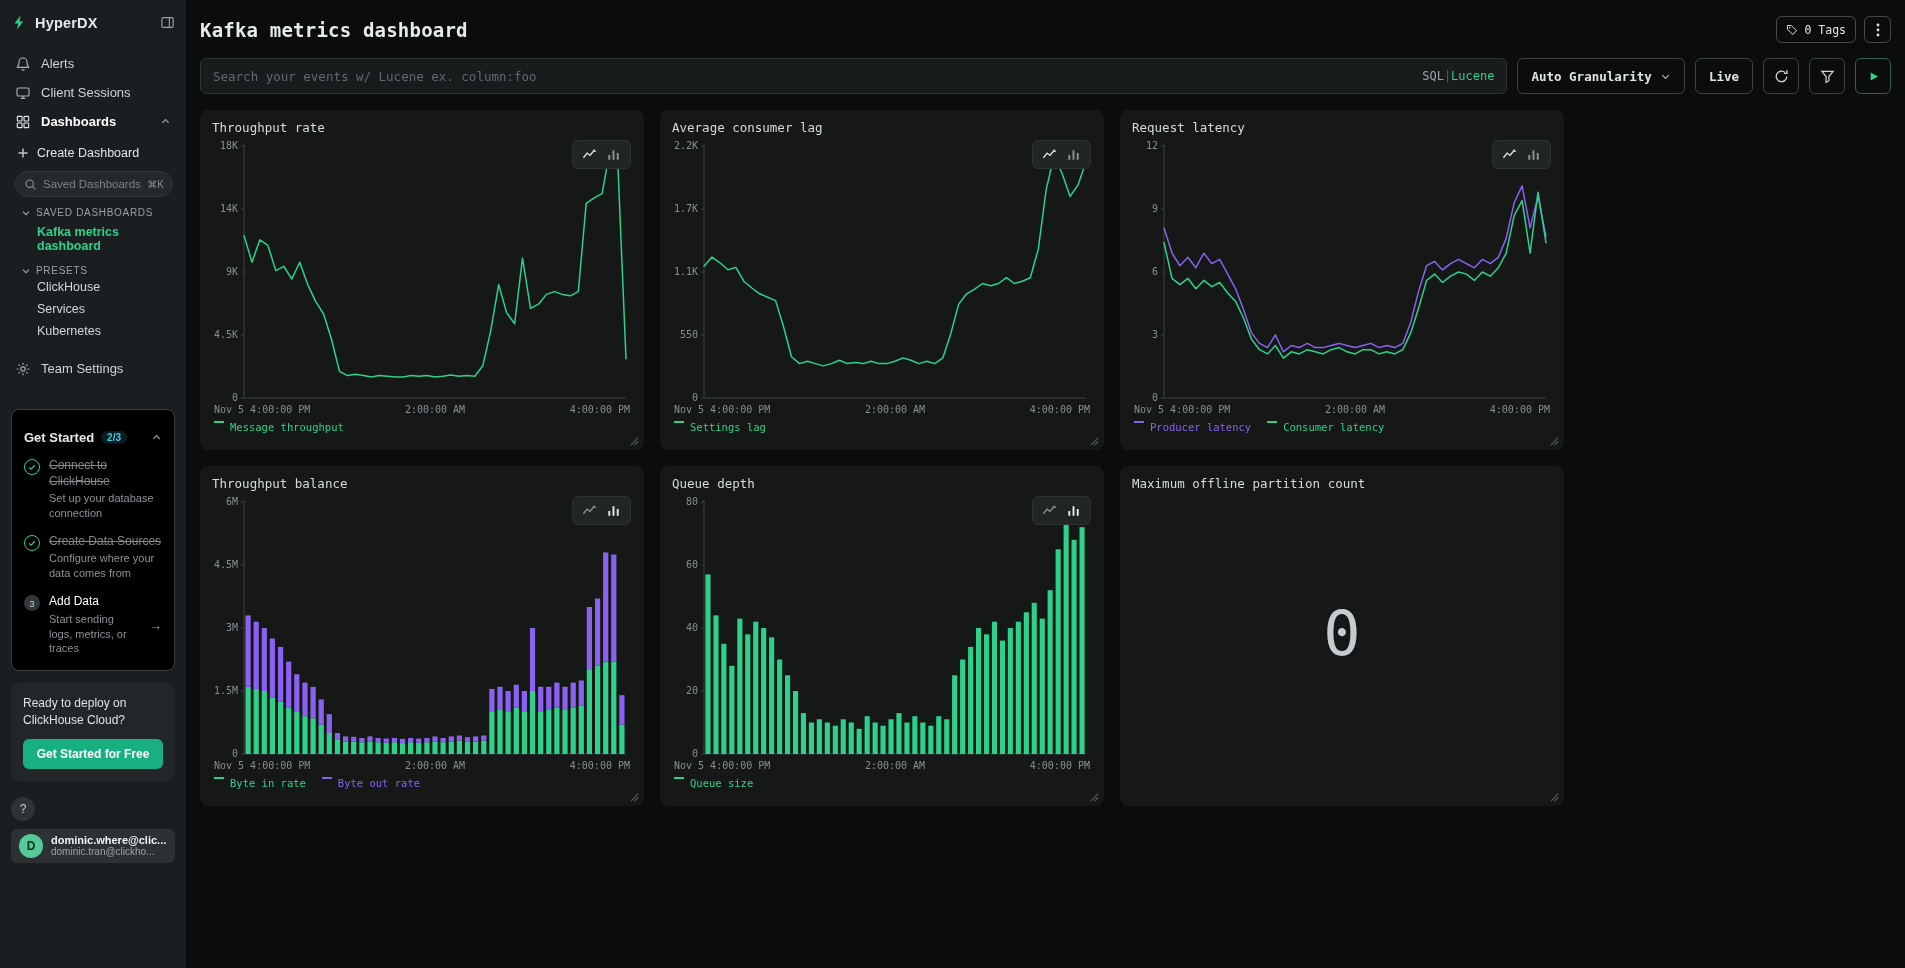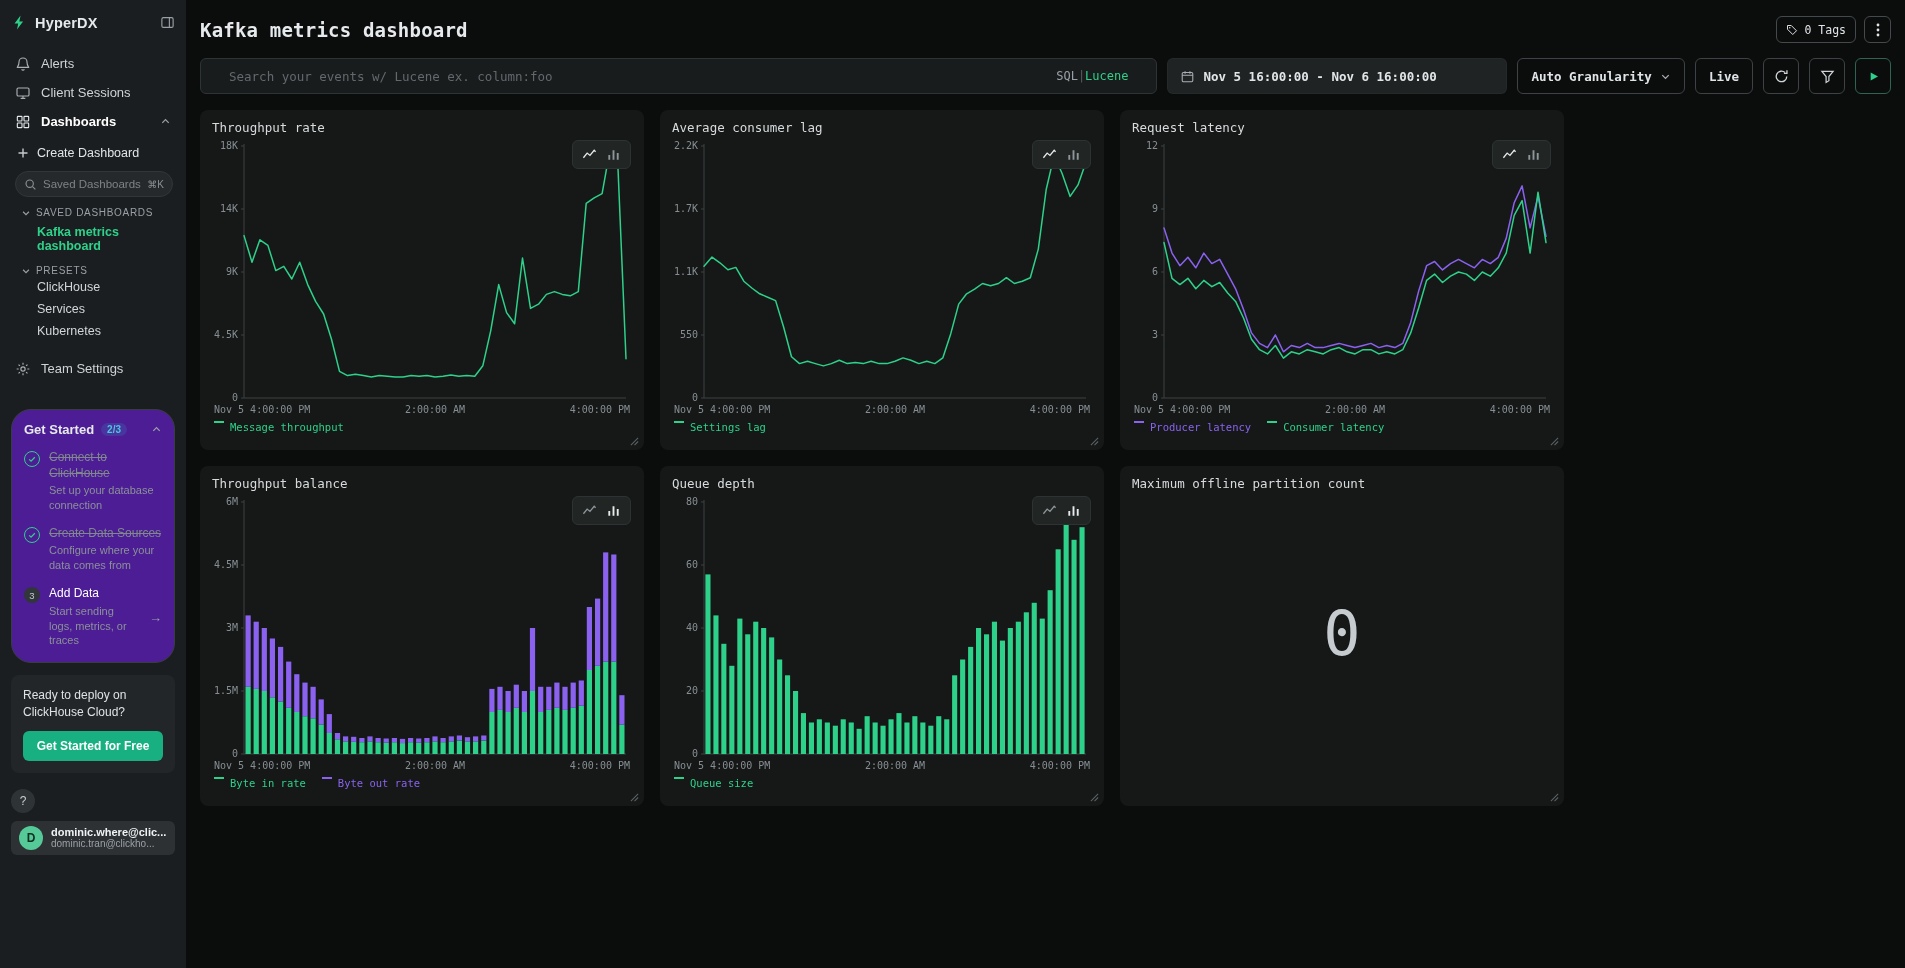--- a/index.html
+++ b/index.html
@@ -27,21 +27,21 @@
   .create-dash{display:flex;align-items:center;gap:8px;padding:6px 4px;font-size:12.5px;color:#e2e5e7;cursor:pointer}
   .side-search{display:flex;align-items:center;gap:6px;background:#26292b;border:1px solid #323639;border-radius:14px;height:26px;padding:0 8px;margin:5px 2px 10px 2px;cursor:text}
   .side-search svg{color:#8a9095;flex-shrink:0}
   .side-search input{flex:1;min-width:0;background:none;border:none;outline:none;color:#d7dadc;font-size:11.5px;font-family:"Liberation Sans",sans-serif}
   .side-search input::placeholder{color:#7d8387}
   .kbd{font-size:10px;color:#8a9095;flex-shrink:0}
   .section-label{display:flex;align-items:center;gap:5px;margin-top:9px;padding-left:8px;font-size:10px;letter-spacing:.7px;color:#99a0a5;cursor:pointer}
   .saved-link{padding:7px 0 3px 24px;font-size:12.5px;font-weight:bold;color:var(--green);cursor:pointer}
   .preset-item{padding:4px 0 4px 24px;font-size:12.5px;color:#d2d6d9;cursor:pointer}
   .team-row{margin-top:12px}
-  .gs-card{margin-top:26px;background:#4c1d95;border:1px solid #383d40;border-radius:20px;padding:12px 12px 14px}
+  .gs-card{margin-top:26px;background:#000000;border:1px solid #383d40;border-radius:8px;padding:20px 12px 14px}
   .gs-head{display:flex;align-items:center;gap:7px;cursor:pointer}
   .gs-title{font-weight:bold;font-size:13px}
   .gs-badge{background:rgba(61,181,213,.16);color:#4cc4da;font-size:10px;font-weight:bold;padding:1px 6px;border-radius:9px}
   .gs-head .chev{margin-left:auto;color:var(--dim);display:flex}
   .step{display:flex;gap:9px;margin-top:13px;align-items:flex-start;cursor:pointer}
   .step-check{width:16px;height:16px;border:1.3px solid var(--green);border-radius:50%;display:flex;align-items:center;justify-content:center;flex-shrink:0;margin-top:1px}
   .step-num{width:16px;height:16px;border-radius:50%;background:#31363a;color:#c3c9cd;font-size:9.5px;display:flex;align-items:center;justify-content:center;flex-shrink:0;margin-top:1px}
   .step-title{font-size:12px;color:#fff;line-height:1.3}
   .step.done .step-title{color:#81888d;text-decoration:line-through}
   .step-sub{font-size:11px;color:#8b9297;line-height:1.35;margin-top:2px}
@@ -58,21 +58,21 @@
 
   
   .main{flex:1;padding:16px 14px 0 14px;overflow:hidden;position:relative}
   .hdr{display:flex;align-items:center}
   .page-title{font-family:"DejaVu Sans Mono",monospace;font-size:19px;font-weight:600;letter-spacing:.2px}
   .hdr-right{margin-left:auto;display:flex;gap:8px;align-items:center}
   .chip-btn{display:inline-flex;align-items:center;gap:6px;height:27px;padding:0 9px;background:transparent;border:1px solid #43494c;border-radius:6px;color:#e0e4e6;font-family:"DejaVu Sans Mono",monospace;font-size:11.5px;cursor:pointer}
   .kebab{width:27px;justify-content:center;padding:0}
 
   .toolbar{display:flex;gap:10px;margin-top:15px}
-  .search-box{flex:1;display:flex;align-items:center;height:36px;background:#191c1d;border:1px solid #2e3335;border-radius:6px;padding:0 28px;gap:10px}
+  .search-box{flex:1;display:flex;align-items:center;height:36px;background:#191c1d;border:1px solid #2e3335;border-radius:6px;padding:0 12px;gap:10px}
   .search-box input{flex:1;min-width:0;background:none;border:none;outline:none;color:#d7dadc;font-family:"DejaVu Sans Mono",monospace;font-size:12.5px}
   .search-box input::placeholder{color:#62686d}
   .lang{display:flex;align-items:center;font-family:"DejaVu Sans Mono",monospace;font-size:12px;flex-shrink:0}
   .lang .sql{color:#9aa1a6;cursor:pointer}
   .lang .div{color:#565c60}
   .lang .lucene{color:var(--green);cursor:pointer;font-weight:normal}
   .datebox{display:flex;align-items:center;gap:9px;height:36px;background:#1f2324;border:1px solid #30353756;border-radius:6px;padding:0 13px;font-family:"DejaVu Sans Mono",monospace;font-size:12.5px;font-weight:bold;color:#e3e6e8;cursor:pointer;min-width:340px}
   .datebox svg{color:#aab0b5}
   .toolbtn{display:inline-flex;align-items:center;justify-content:center;gap:8px;height:36px;background:transparent;border:1px solid var(--btn-border);border-radius:6px;color:#e0e4e6;font-family:"DejaVu Sans Mono",monospace;font-size:12.5px;font-weight:bold;cursor:pointer;padding:0 13px}
   .iconbtn{width:36px;padding:0;color:#cfd4d7}
@@ -289,29 +289,20 @@
     </div>
 
     <div class="toolbar">
       <div class="search-box">
         <input placeholder="Search your events w/ Lucene ex. column:foo" style="">
         <span class="lang">
           <span class="sql">SQL</span>
           <span class="div">|</span>
           <span class="lucene">Lucene</span>
         </span>
-      </div>
-      <div class="datebox">
-        <span style="display:flex">
-          <svg viewBox="0 0 16 16" width="13" height="13">
-              <rect x="1.5" y="3" width="13" height="11.5" rx="1.5" fill="none" stroke="currentColor" stroke-width="1.3"></rect>
-              <path d="M1.5 6.5h13M5 1.5v3M11 1.5v3" stroke="currentColor" stroke-width="1.3"></path>
-            </svg>
-        </span>
-        <span>Nov 5 16:00:00 - Nov 6 16:00:00</span>
       </div>
       <button class="toolbtn">
         <span>Auto Granularity</span>
         <span style="display:flex;color:#aab0b5">
           <svg viewBox="0 0 12 12" width="11" height="11">
               <path d="M2.5 4.5L6 8l3.5-3.5" fill="none" stroke="currentColor" stroke-width="1.4"></path>
             </svg>
         </span>
       </button>
       <button class="toolbtn">Live</button>

